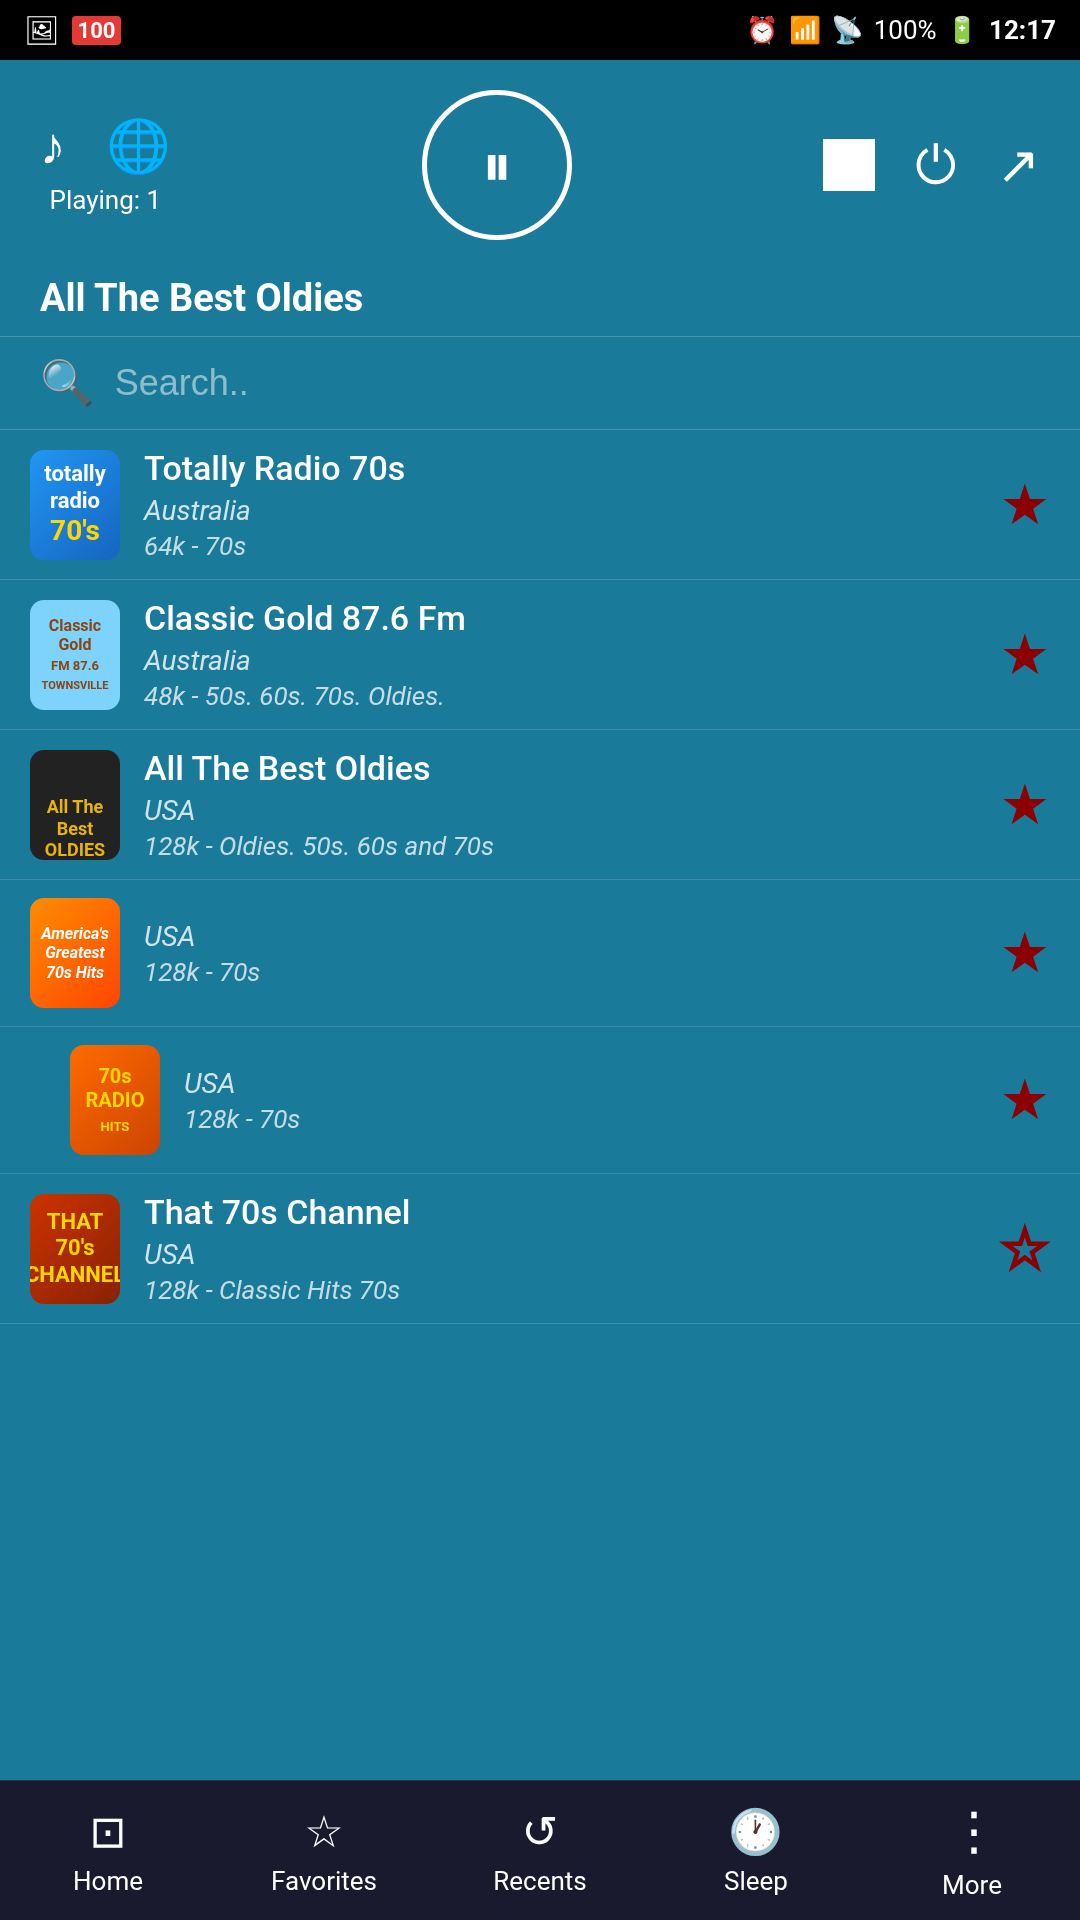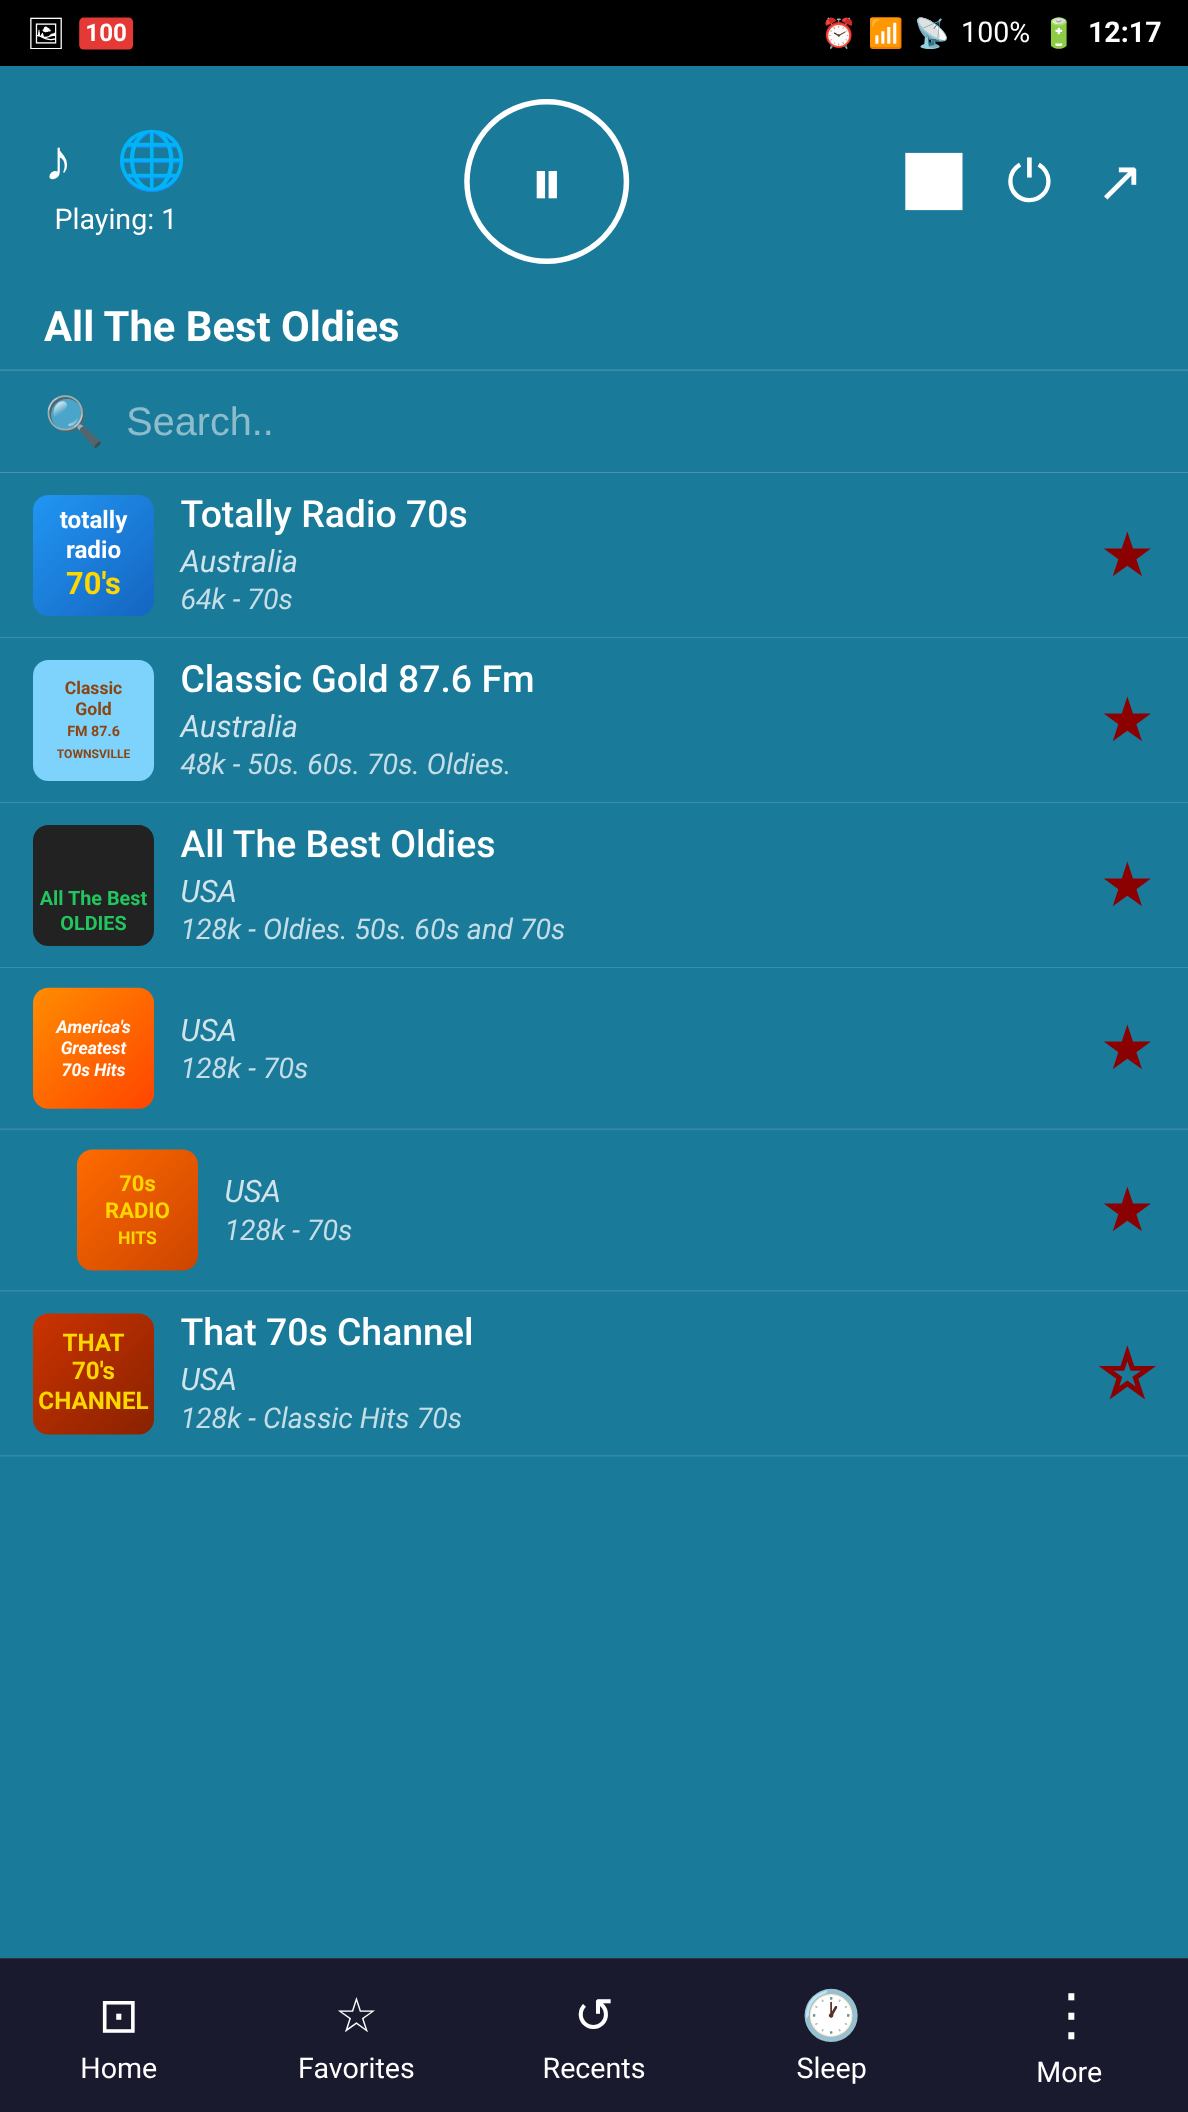--- a/index.html
+++ b/index.html
@@ -97,21 +97,21 @@
     .station-list { flex: 1; }
     .station-item {
       display: flex;
       align-items: center;
       padding: 18px 30px;
       border-bottom: 1px solid rgba(255,255,255,0.15);
       gap: 24px;
       cursor: pointer;
     }
     .station-logo {
-      width: 110px;
+      width: 90px;
       height: 110px;
       border-radius: 14px;
       flex-shrink: 0;
       overflow: hidden;
       display: flex;
       align-items: center;
       justify-content: center;
       font-size: 13px;
       font-weight: bold;
       text-align: center;
@@ -158,21 +158,21 @@
       cursor: pointer;
       flex: 1;
     }
     .nav-icon { font-size: 44px; color: white; }
     .nav-label { font-size: 26px; color: white; }
 
     
     .totally-text { color: white; font-size: 22px; font-weight: bold; line-height: 1.2; }
     .totally-70s { color: #FFD700; font-size: 28px; font-weight: bold; }
     .classic-text { color: #8B4513; font-size: 16px; font-weight: bold; line-height: 1.2; }
-    .oldies-text { color: #22c55e; font-size: 18px; font-weight: bold; line-height: 1.2; margin-top: 48px; }
+    .oldies-text { color: #eab308; font-size: 18px; font-weight: bold; line-height: 1.2; margin-top: 48px; }
     .americas-text { color: white; font-size: 16px; font-weight: bold; line-height: 1.2; }
     .sf-text { color: #FFD700; font-size: 20px; font-weight: bold; line-height: 1.2; }
     .that70s-text { color: #FFD700; font-size: 22px; font-weight: bold; line-height: 1.2; }
 
     .pb-140 { padding-bottom: 140px; }
   </style>
 </head>
 <body>
 
 <div class="status-bar">
@@ -263,21 +263,21 @@
     </div>
     <div class="station-info">
       <div class="station-country">USA</div>
       <div class="station-meta">128k - 70s</div>
     </div>
     <span class="star-btn star-filled">★</span>
   </div>
 
   <div class="station-item">
     <div class="station-logo logo-sf">
-      <div class="sf-text">70s<br>RADIO<br><span style="font-size:16px;">HITS</span></div>
+      <div class="sf-text">70s<br>RADIO<br><span style="font-size:13px;">HITS</span></div>
     </div>
     <div class="station-info">
       <div class="station-country">USA</div>
       <div class="station-meta">128k - 70s</div>
     </div>
     <span class="star-btn star-filled">★</span>
   </div>
 
   <div class="station-item">
     <div class="station-logo logo-that70s">

